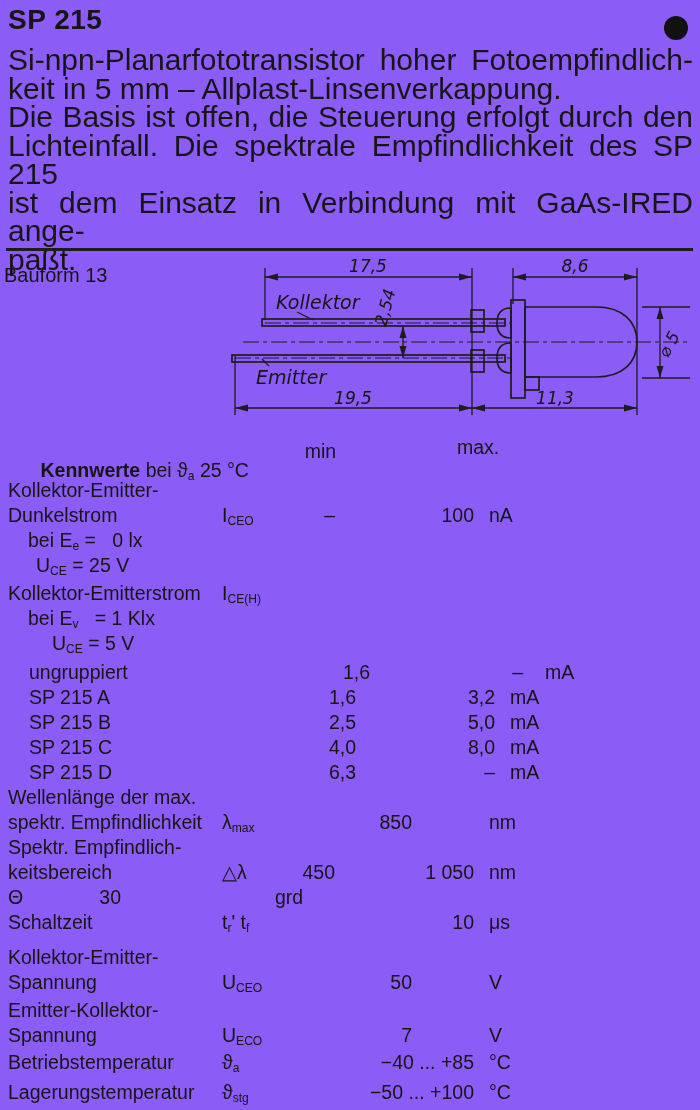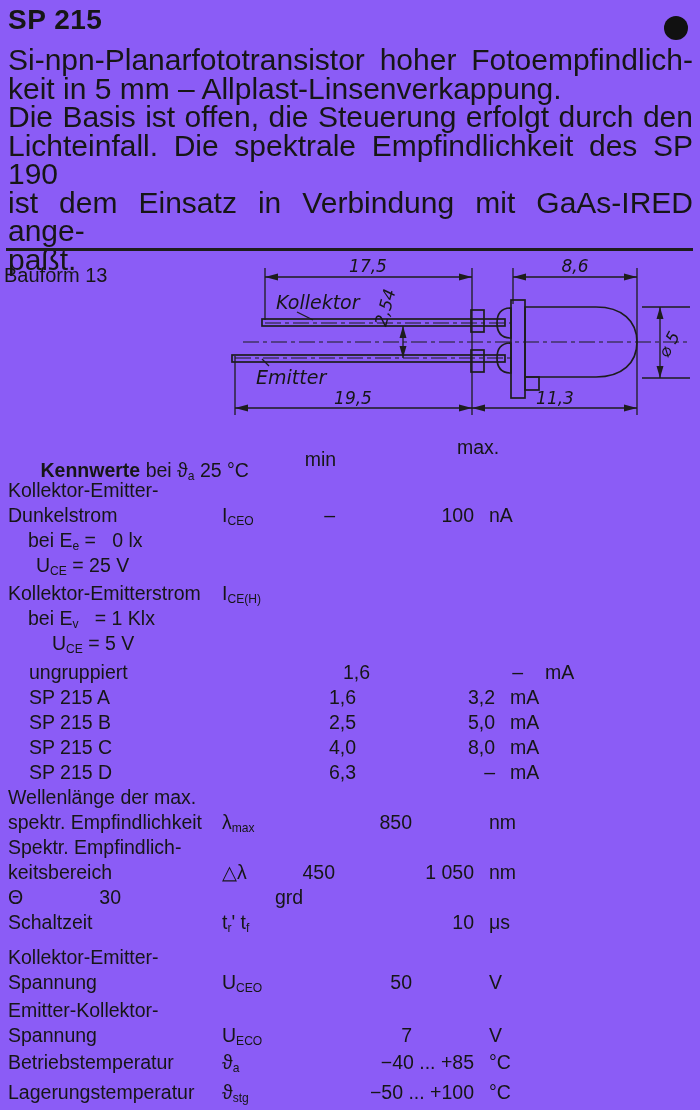--- a/index.html
+++ b/index.html
@@ -38,21 +38,21 @@
   svg.drawing text{font-family:"DejaVu Sans","Liberation Sans",sans-serif;fill:#161616;}
   .dimtxt{font-size:17px;font-style:italic;}
   .pintxt{font-size:19px;font-style:italic;}
 
   .table{
     position:absolute;left:8px;top:436px;width:690px;
     font-size:19.5px;
   }
   .khead{position:relative;height:25px;margin-bottom:17px;white-space:pre;}
   .khead .bold{font-weight:bold;}
-  .khead .minh{position:absolute;left:290px;top:12px;width:45px;text-align:center;}
+  .khead .minh{position:absolute;left:290px;top:4px;width:45px;text-align:center;}
   .khead .maxh{position:absolute;left:449px;top:0;}
   .tline{display:flex;align-items:baseline;height:25px;line-height:25px;white-space:pre;}
   .c-name{width:214px;overflow:visible;}
   .c-sym {width:76px;}
   .c-min {width:37px;text-align:right;}
   .c-typ {width:77px;text-align:right;}
   .c-max {width:62px;text-align:right;}
   .c-range{width:176px;text-align:right;}
   .c-unit{width:46px;padding-left:15px;text-align:left;}
   .ind1{padding-left:20px;}
@@ -68,21 +68,21 @@
 
 <div class="page">
 
   <div class="title">SP 215</div>
   <div class="dot"></div>
 
   <div class="intro">
     <span class="line jline">Si-npn-Planarfototransistor hoher Fotoempfindlich-</span>
     <span class="line">keit in 5 mm – Allplast-Linsenverkappung.</span>
     <span class="line jline">Die Basis ist offen, die Steuerung erfolgt durch den</span>
-    <span class="line jline">Lichteinfall. Die spektrale Empfindlichkeit des SP 190</span>
+    <span class="line jline">Lichteinfall. Die spektrale Empfindlichkeit des SP 215</span>
     <span class="line jline">ist dem Einsatz in Verbindung mit GaAs-IRED ange-</span>
     <span class="line">paßt.</span>
   </div>
 
   <div class="rule"></div>
 
   <div class="bauform-label">Bauform 13</div>
 
   <svg class="drawing" width="700" height="178" viewBox="0 0 700 178">
     <g stroke="#1d1d1d" stroke-width="1.3" fill="none">

